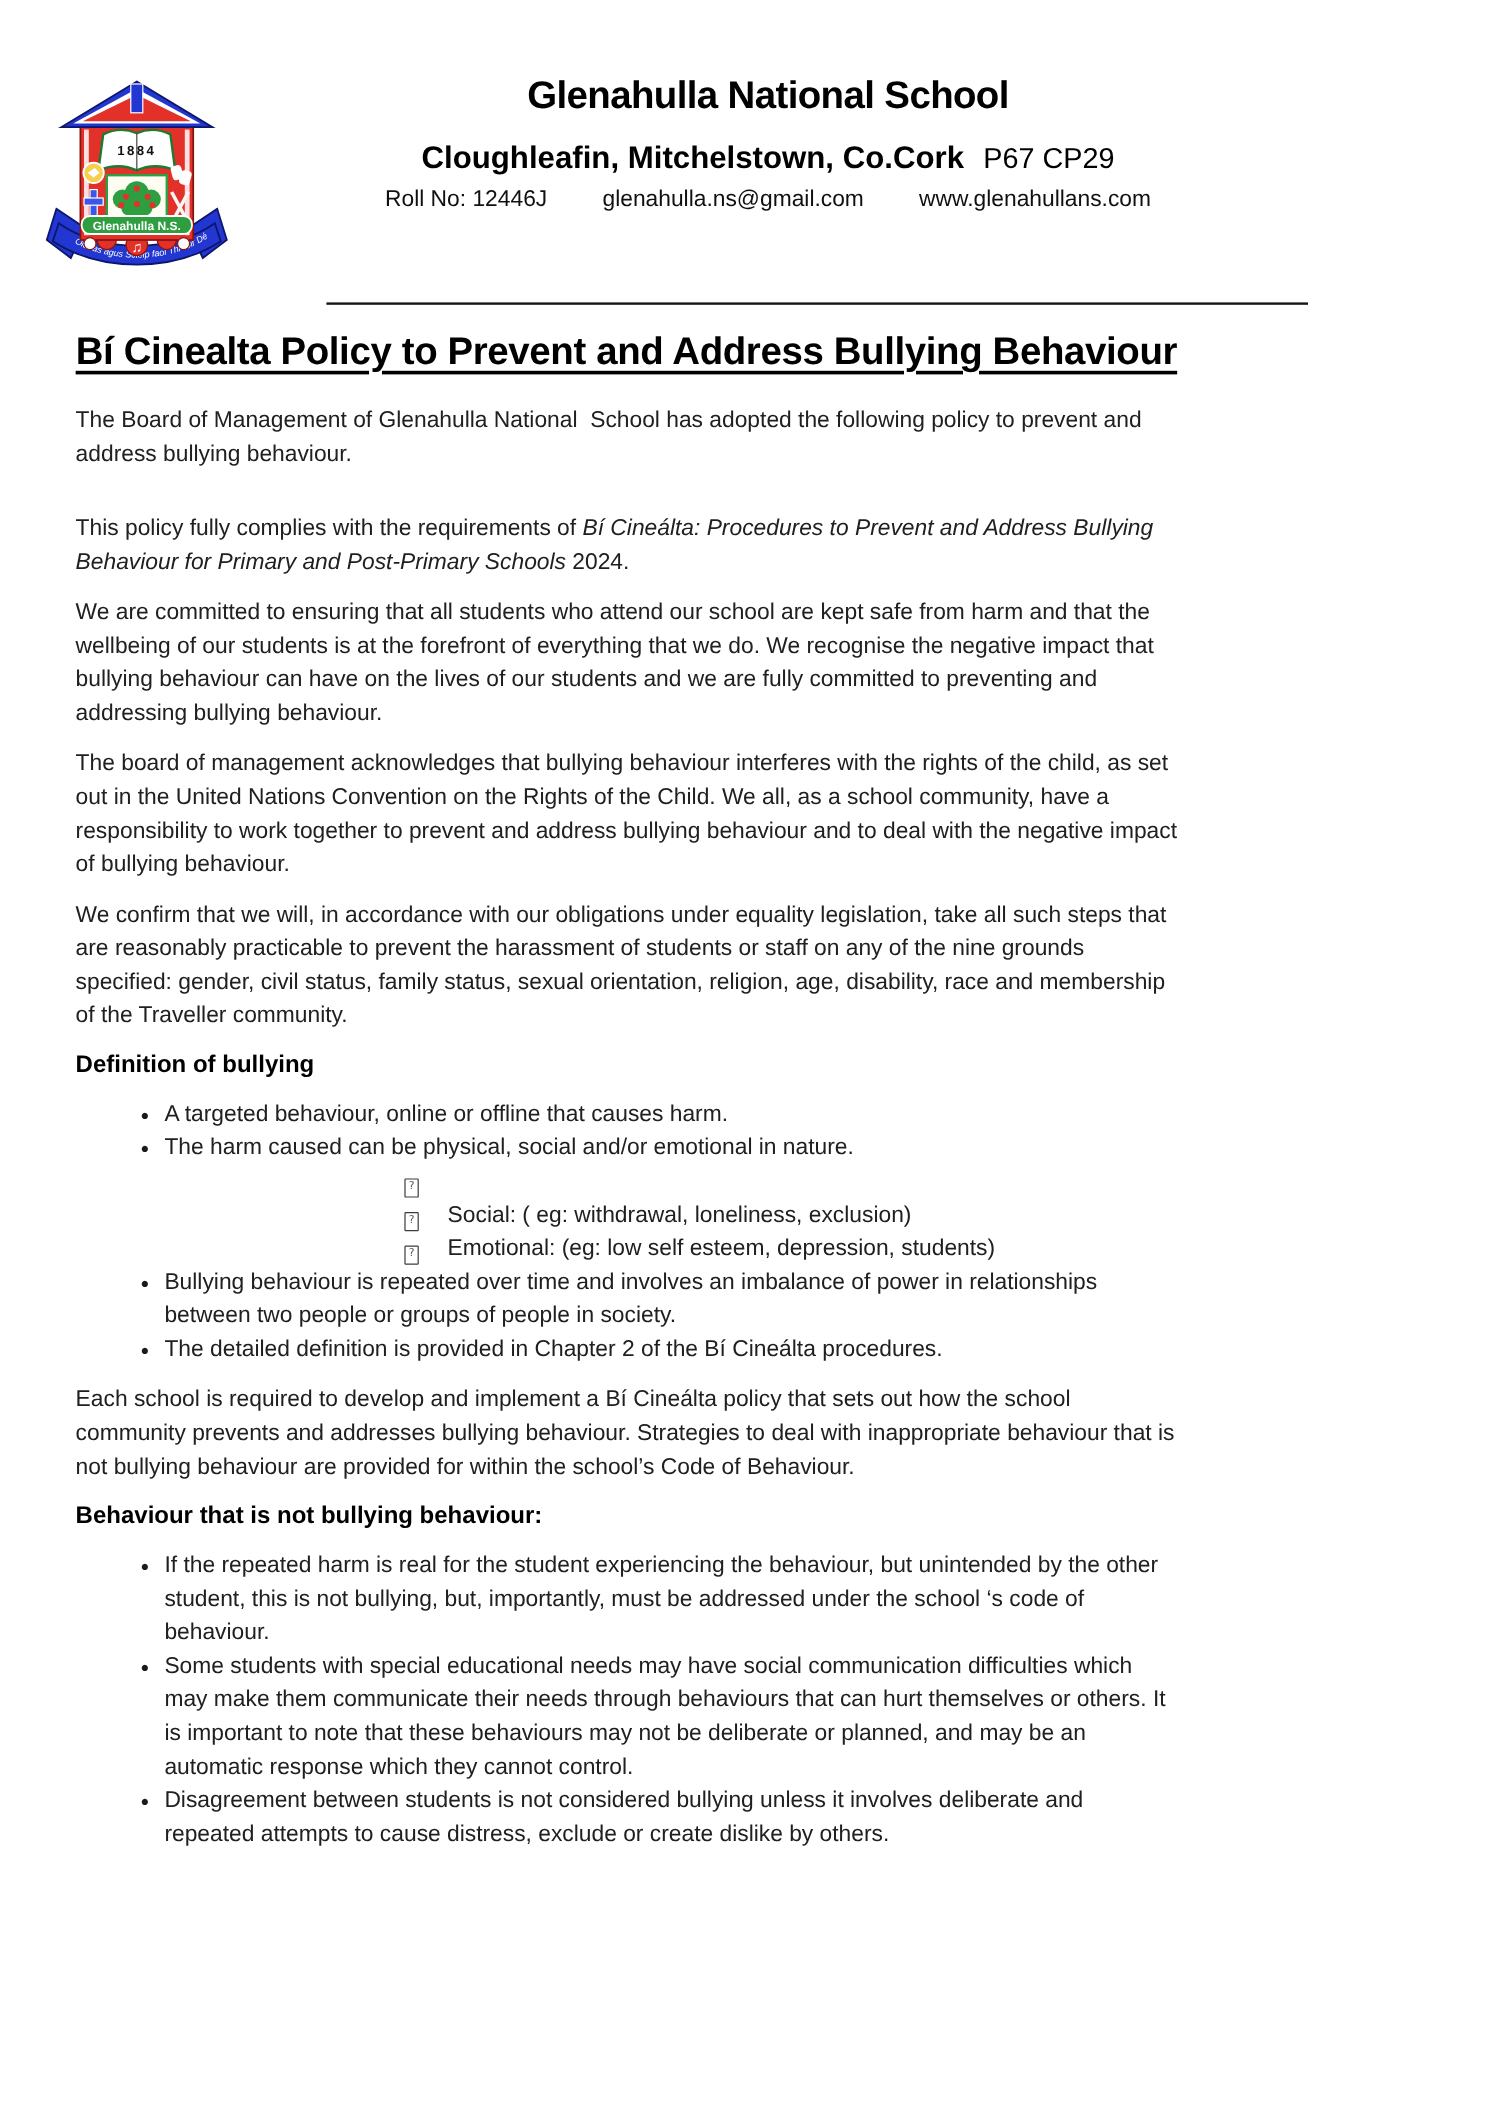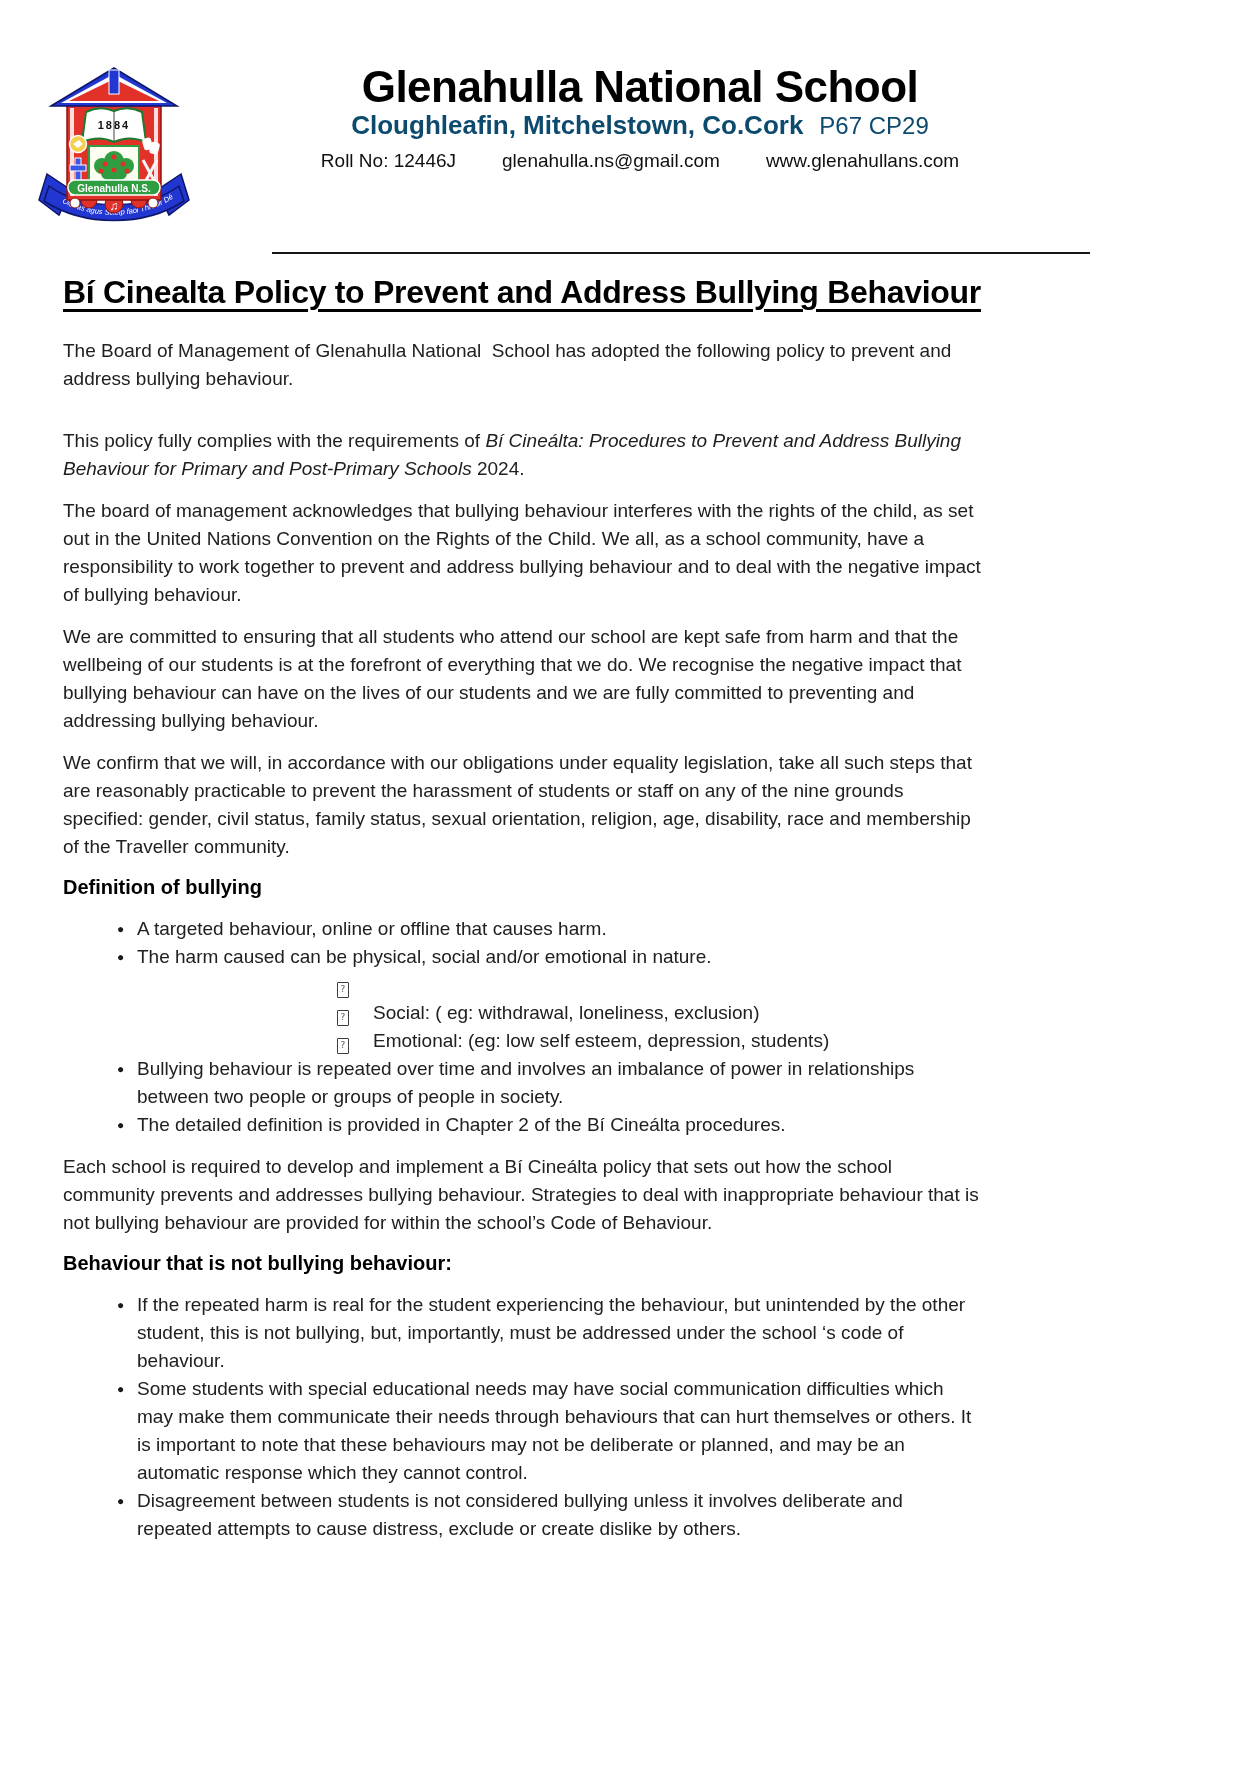--- a/index.html
+++ b/index.html
@@ -3,22 +3,22 @@
 <meta charset="utf-8">
 <style>
   html,body { margin:0; padding:0; background:#ffffff; }
   .page {
     position:relative; width:1248px; height:1766px; background:#ffffff;
     font-family:"Liberation Sans", sans-serif; color:#202020; overflow:hidden;
   }
   
   .crest { position:absolute; left:38px; top:60px; width:152px; height:165px; }
   .header-text { position:absolute; left:200px; top:62px; width:880px; text-align:center; }
-  .school-name { font-size:44px; font-weight:bold; color:#000; line-height:1.12; letter-spacing:-0.5px; }
-  .school-addr { margin-top:0; font-size:26px; color:#0c4a6e; line-height:1.15; }
+  .school-name { font-size:32px; font-weight:bold; color:#000; line-height:1.12; letter-spacing:-0.5px; }
+  .school-addr { margin-top:19px; font-size:26px; color:#000000; line-height:1.15; }
   .school-addr .addr-bold { font-weight:bold; }
   .school-addr .eircode { font-weight:normal; margin-left:16px; font-size:24px; }
   .contact-row { margin-top:9px; display:flex; justify-content:center; gap:46px; font-size:19px; color:#101010;align-items:center; }
   .divider { position:absolute; top:252px; left:272px; width:818px; border-top:2px solid #161616; }
   
   .doc { position:absolute; top:254px; left:0; width:1044px; box-sizing:border-box; padding:0 63px; }
   .doc-title {
     margin:20px 0 0; text-align:center; font-size:32px; font-weight:bold; color:#000;
     text-decoration:underline; text-decoration-thickness:3px; text-underline-offset:6px; letter-spacing:-0.3px;
   }
@@ -134,22 +134,22 @@
     </div>
   </div>
 
   <div class="divider"></div>
 
   <div class="doc">
     <h2 class="doc-title">Bí Cinealta Policy to Prevent and Address Bullying Behaviour</h2>
     <div>
         <p class="first"><span>The Board of Management of Glenahulla National  School has adopted the following policy to prevent and address bullying behaviour.</span></p>
         <p class="gap-above"><span>This policy fully complies with the requirements of </span><em>Bí Cineálta: Procedures to Prevent and Address Bullying Behaviour for Primary and Post-Primary Schools</em><span> 2024.</span></p>
+        <p><span>We are committed to ensuring that all students who attend our school are kept safe from harm and that the wellbeing of our students is at the forefront of everything that we do. We recognise the negative impact that bullying behaviour can have on the lives of our students and we are fully committed to preventing and addressing bullying behaviour.</span></p>
         <p><span>The board of management acknowledges that bullying behaviour interferes with the rights of the child, as set out in the United Nations Convention on the Rights of the Child. We all, as a school community, have a responsibility to work together to prevent and address bullying behaviour and to deal with the negative impact of bullying behaviour.</span></p>
-        <p><span>We are committed to ensuring that all students who attend our school are kept safe from harm and that the wellbeing of our students is at the forefront of everything that we do. We recognise the negative impact that bullying behaviour can have on the lives of our students and we are fully committed to preventing and addressing bullying behaviour.</span></p>
         <p><span>We confirm that we will, in accordance with our obligations under equality legislation, take all such steps that are reasonably practicable to prevent the harassment of students or staff on any of the nine grounds specified: gender, civil status, family status, sexual orientation, religion, age, disability, race and membership of the Traveller community.</span></p>
         <h3><span>Definition of bullying</span></h3>
         <div class="li l1">
           <span class="marker">●</span>
           <span class="li-text"><span>A targeted behaviour, online or offline that causes harm.</span></span>
         </div>
         <div class="li l1">
           <span class="marker">●</span>
           <span class="li-text"><span>The harm caused can be physical, social and/or emotional in nature.</span></span>
         </div>

